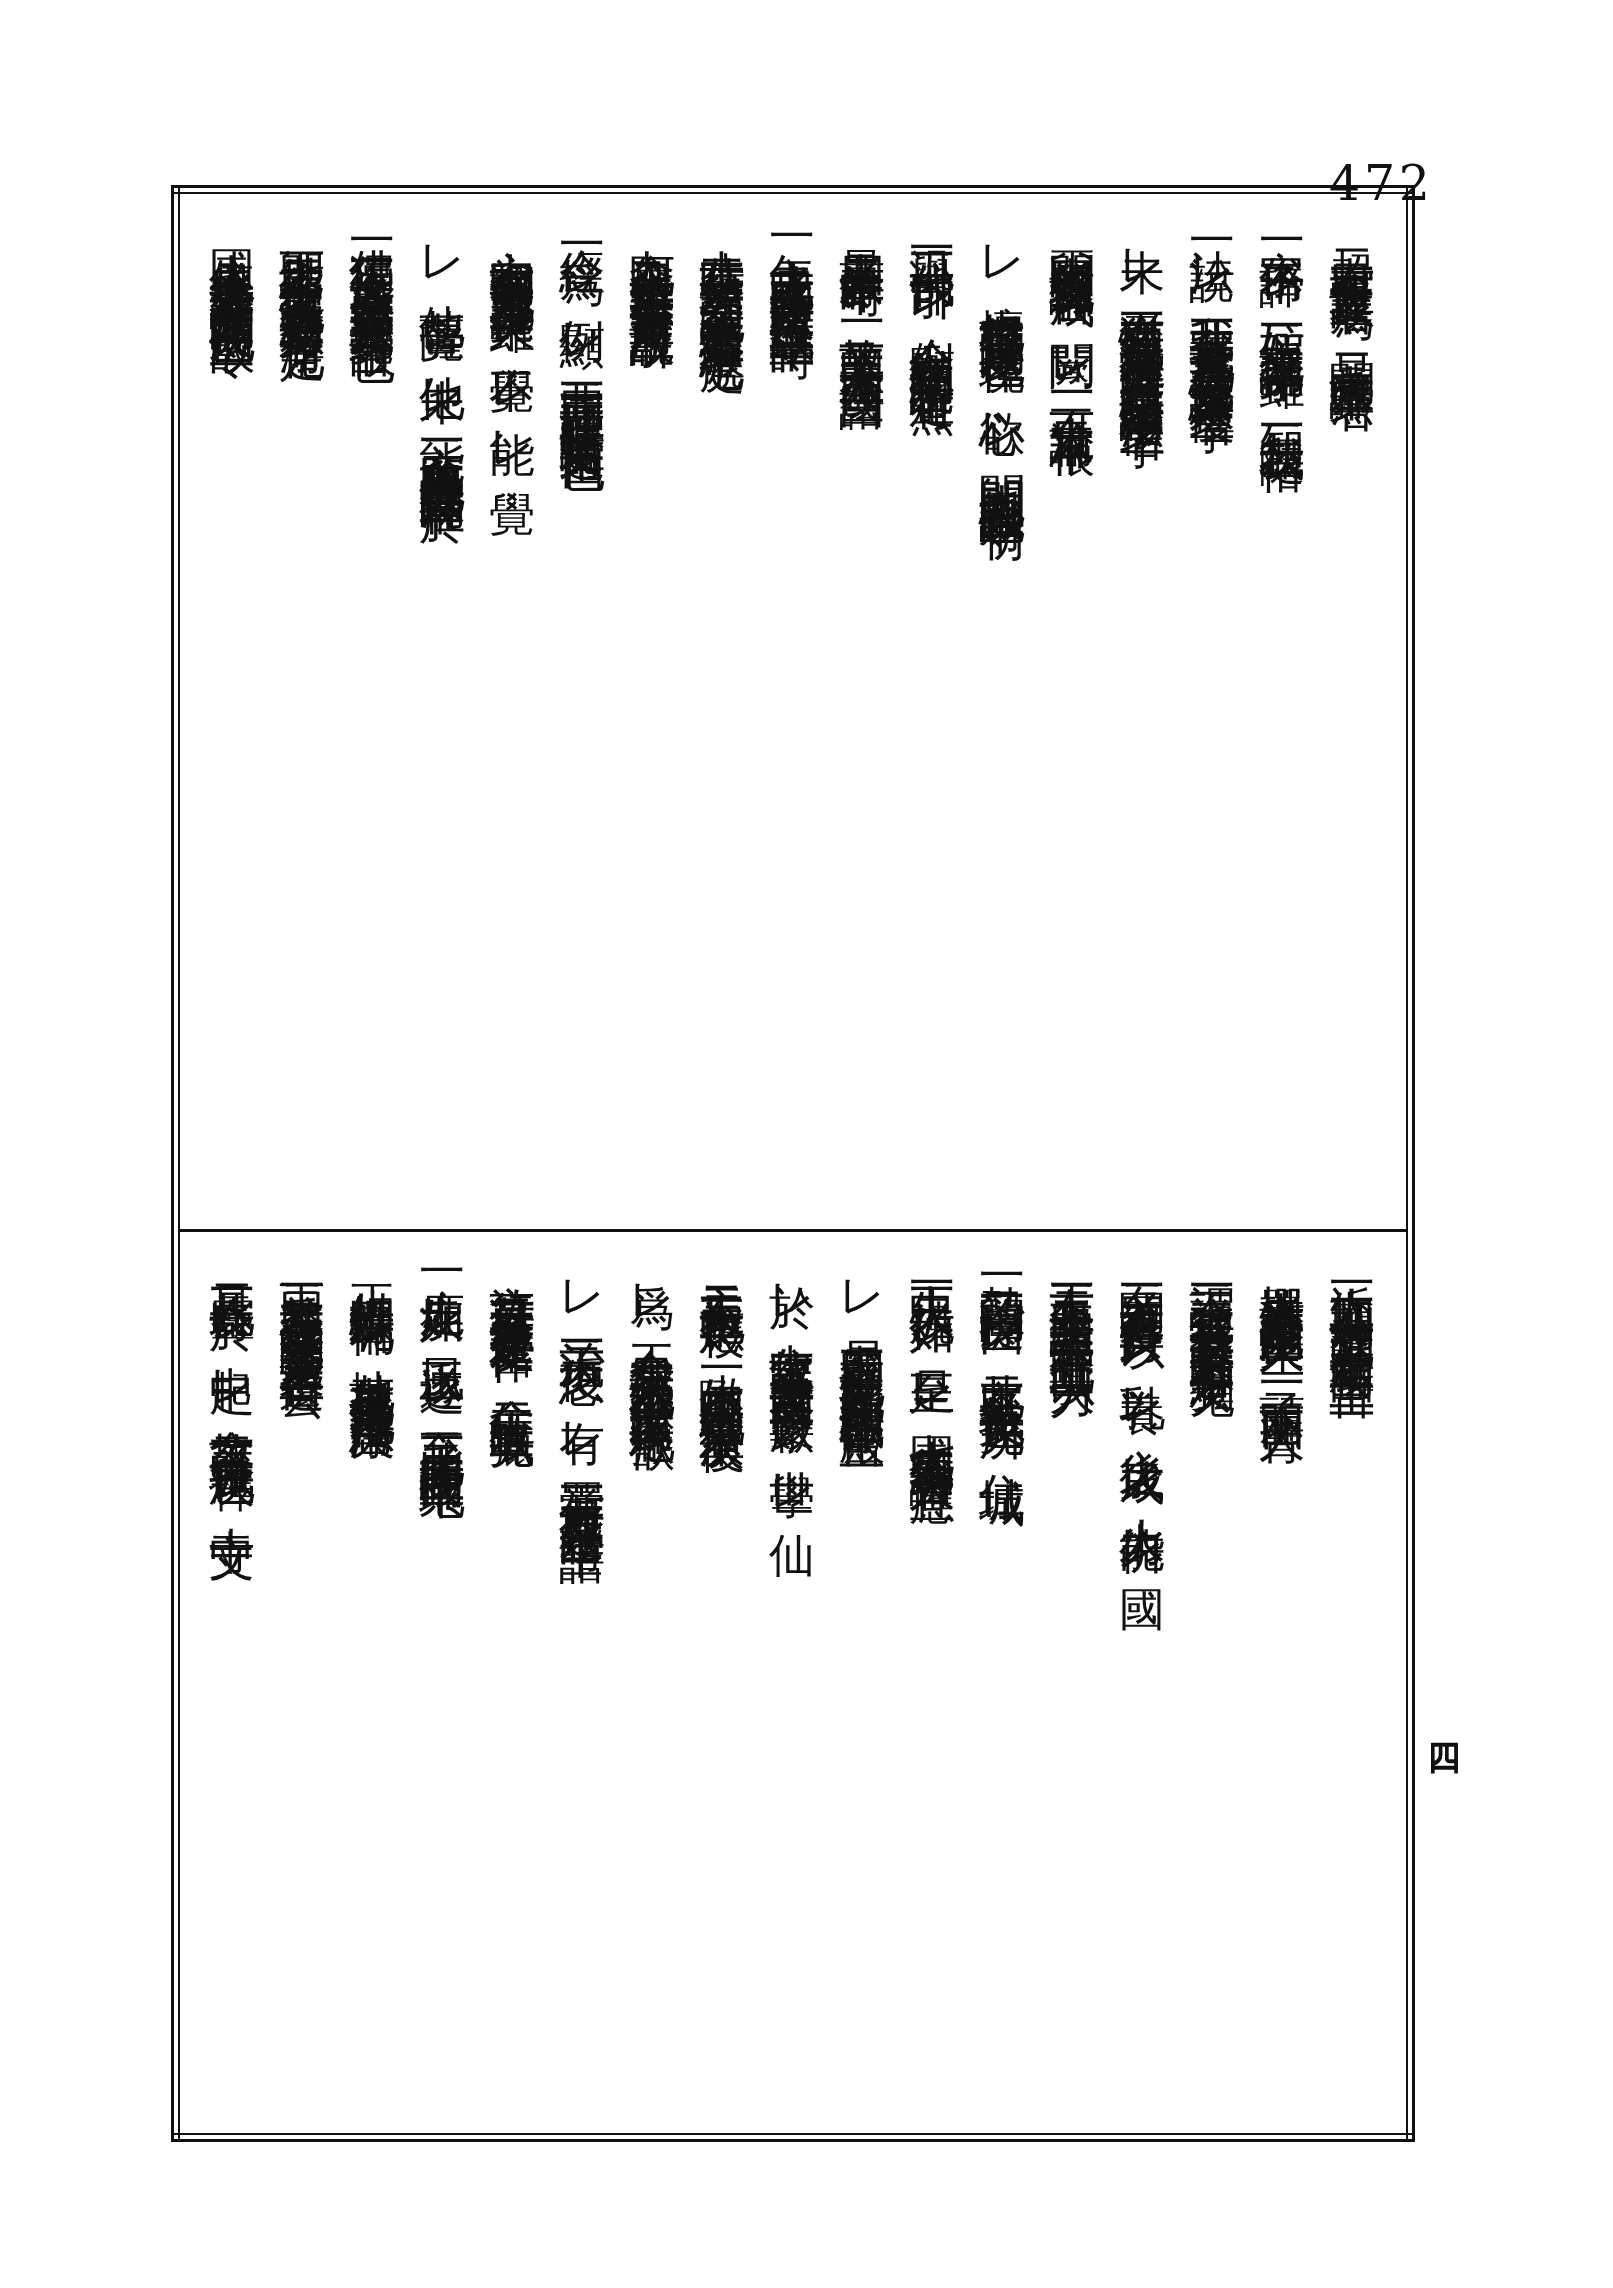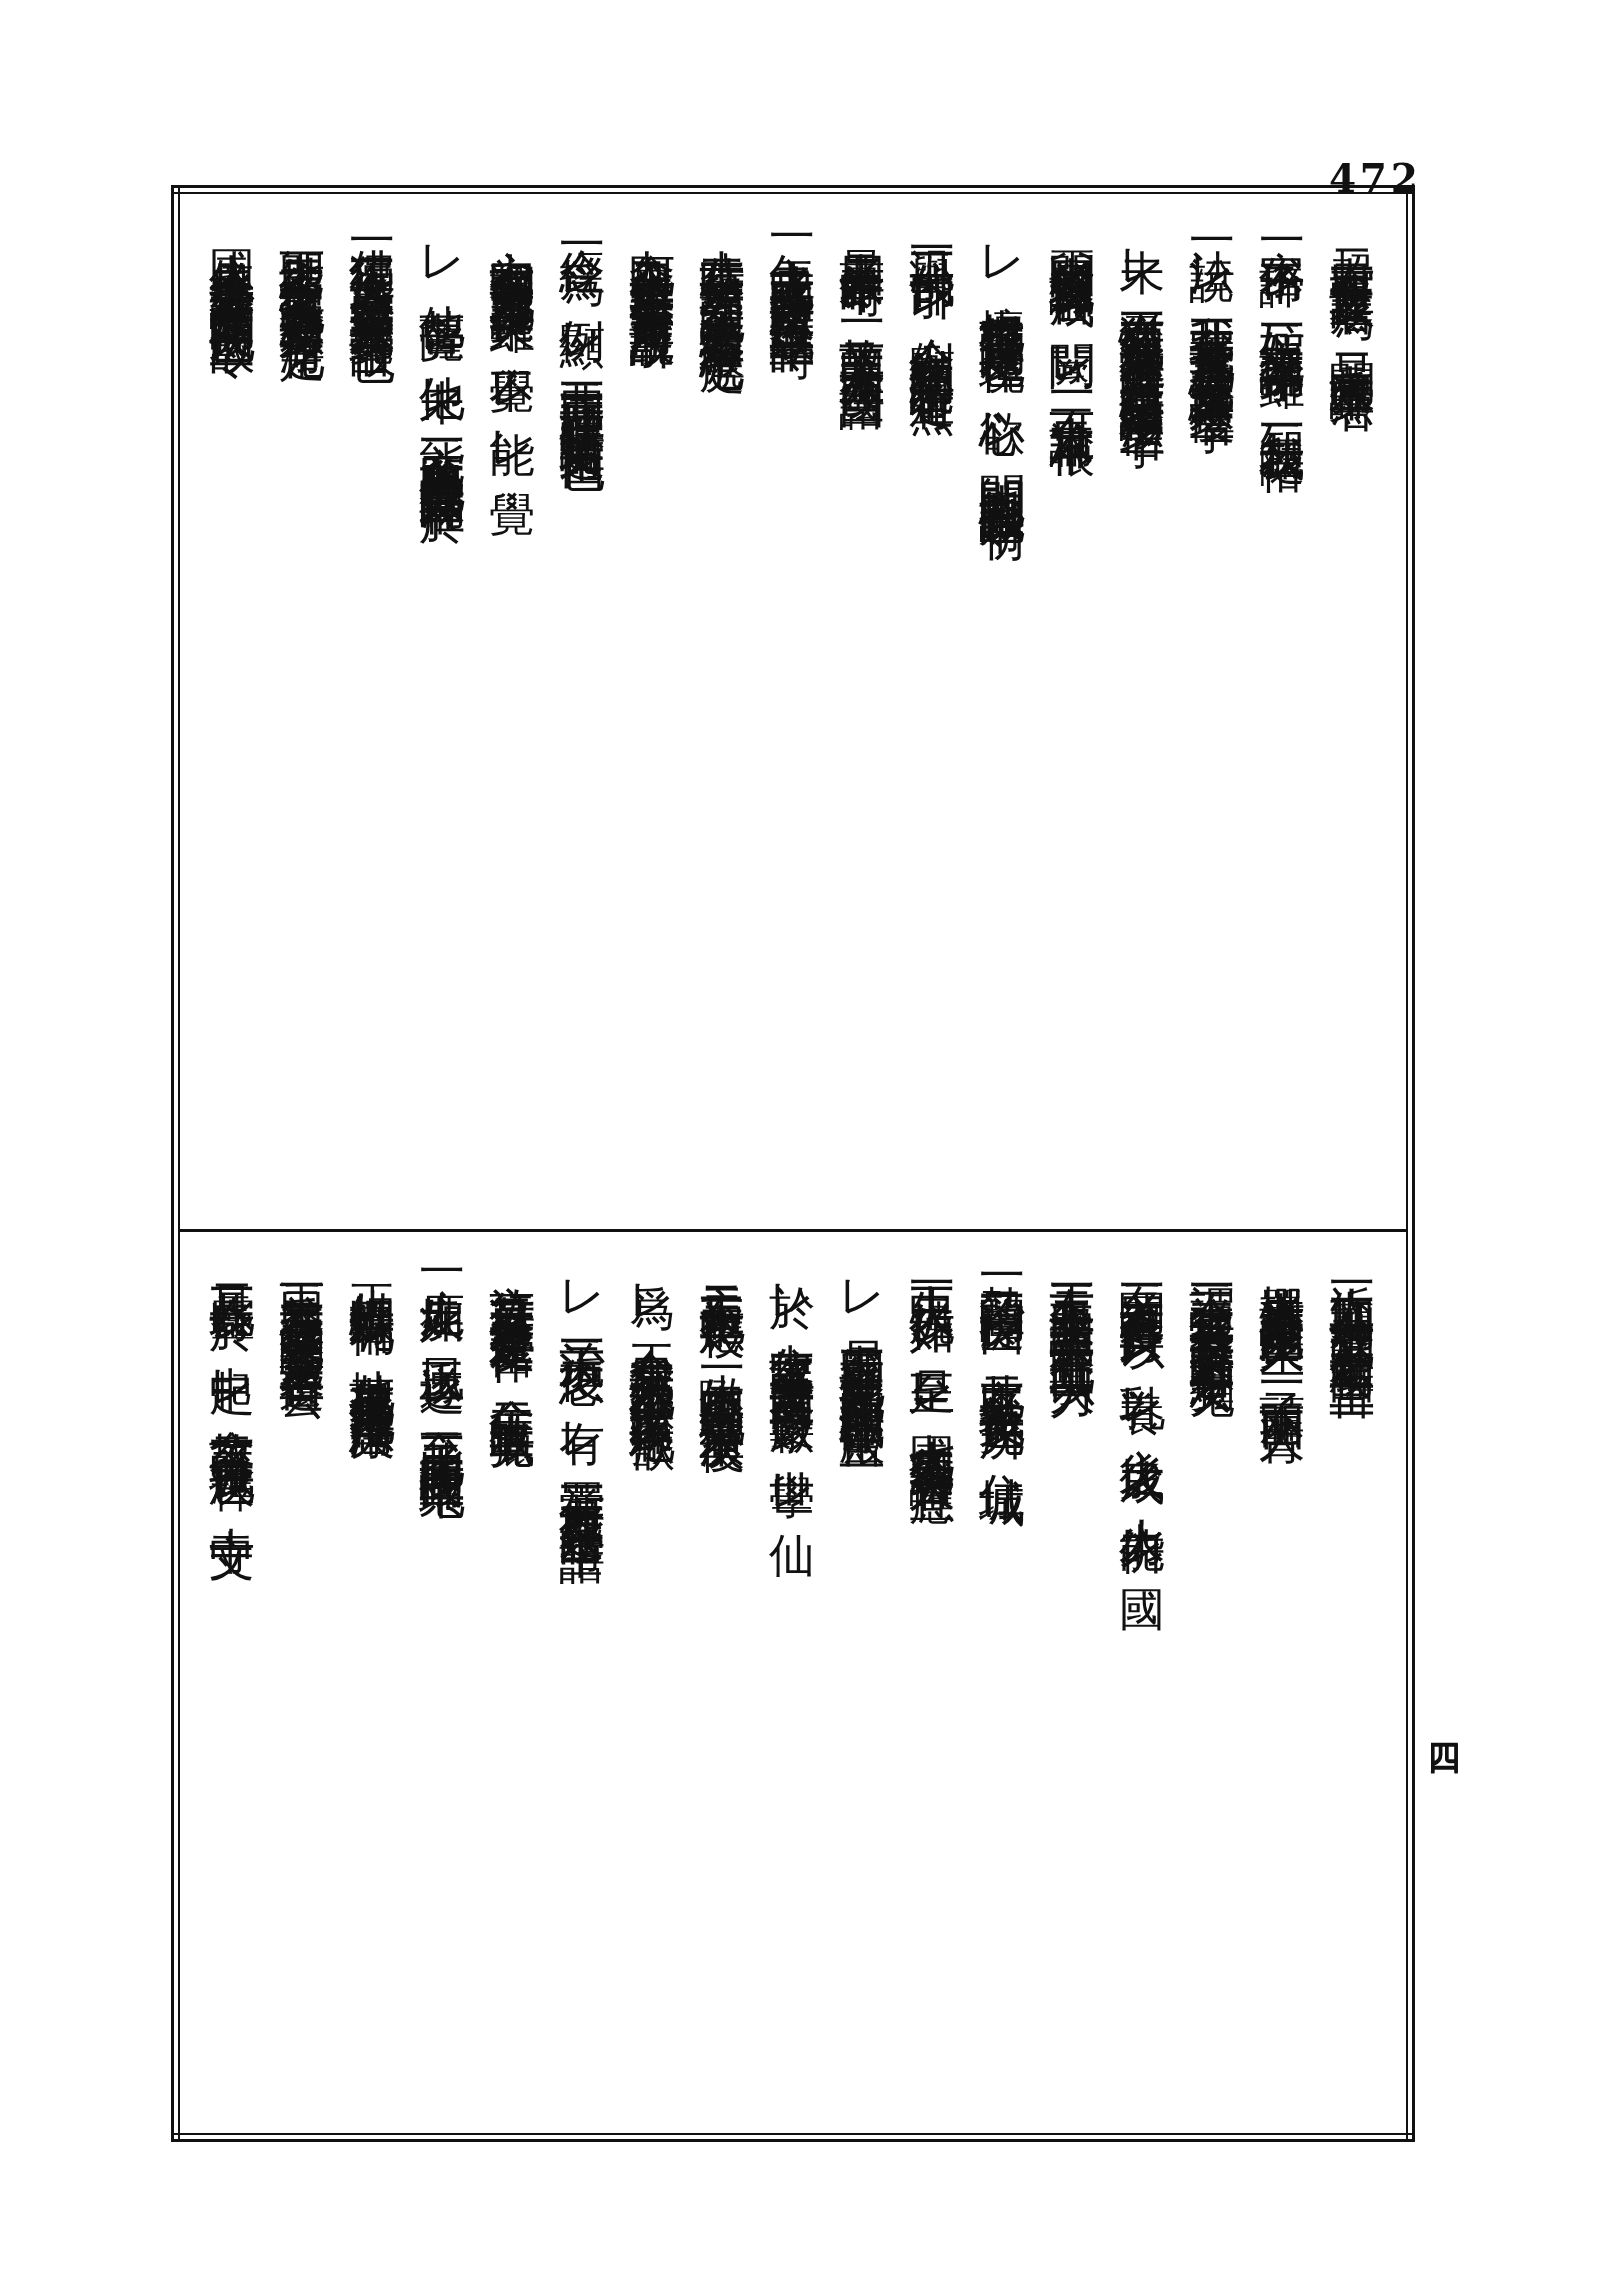--- a/index.html
+++ b/index.html
@@ -1,18 +1,18 @@
 <!DOCTYPE html>
 <html style="font-size:14.8px"><head>
 <meta charset="utf-8">
 <style>
   html, body { margin: 0; padding: 0; background: #ffffff; }
   body { width: 1613px; height: 2289px; position: relative; overflow: hidden;
          font-family: "DejaVu Serif", "Liberation Serif", serif; color: #111; }
-  .page-number { position: absolute; top: 155px; left: 1329px; font-size: 39px; font-weight: bold;
+  .page-number { position: absolute; top: 155px; left: 1329px; font-size: 49px; font-weight: normal;
                  letter-spacing: 3.7px; font-family: "DejaVu Serif", serif; }
   .frame { position: absolute; left: 171px; top: 185px; width: 1244px; height: 1957px; }
   .rule { position: absolute; background: #111; }
   .rule.top1 { left: 0; right: 0; top: 0; height: 2.8px; }
   .rule.top2 { left: 0; right: 0; top: 7.4px; height: 1.8px; }
   .rule.bot1 { left: 0; right: 0; bottom: 7.4px; height: 1.8px; }
   .rule.bot2 { left: 0; right: 0; bottom: 0; height: 2.8px; }
   .rule.left1 { top: 0; bottom: 0; left: 0; width: 2.8px; }
   .rule.left2 { top: 0; bottom: 0; left: 7.4px; width: 1.8px; }
   .rule.right1 { top: 0; bottom: 0; right: 7.4px; width: 1.8px; }

